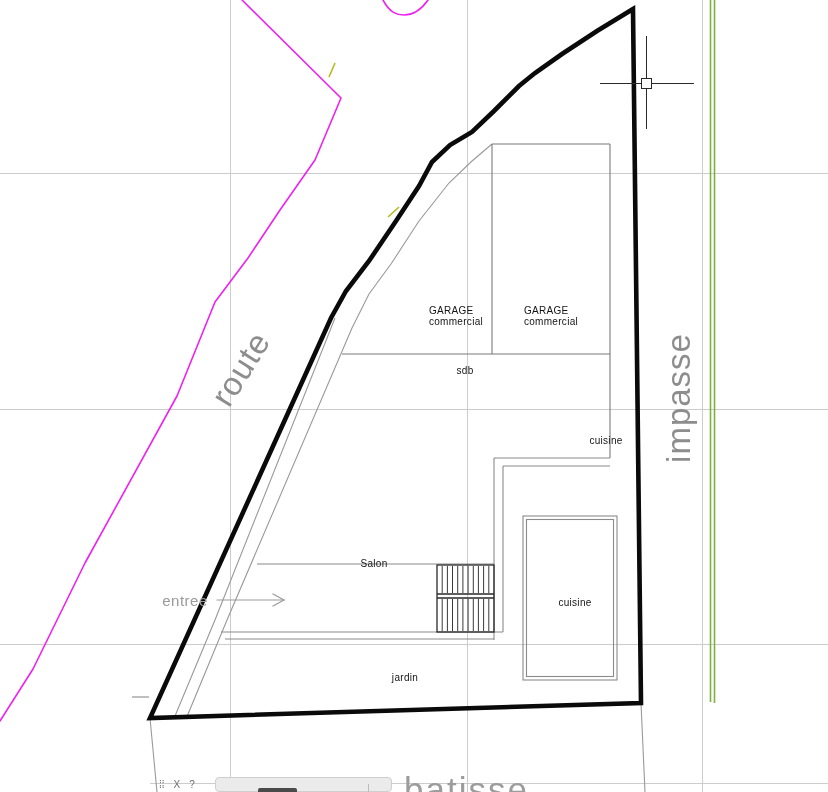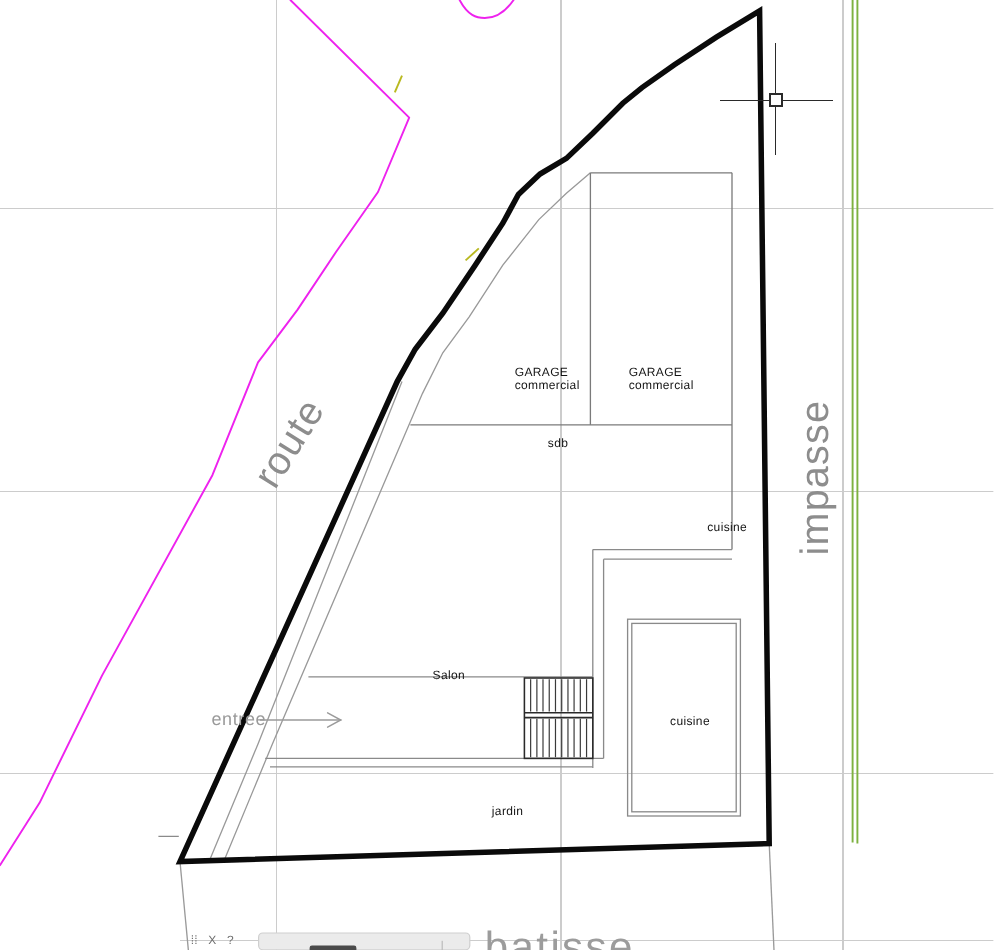--- a/index.html
+++ b/index.html
@@ -157,22 +157,22 @@
     <div>commercial</div>
   </div>
   <div class="lbl" style="left:551px;top:316px">
     <div>GARAGE</div>
     <div>commercial</div>
   </div>
   <div class="lbl" style="left:465px;top:370px">sdb</div>
   <div class="lbl" style="left:606px;top:440px">cuisine</div>
   <div class="lbl" style="left:374px;top:563px">Salon</div>
   <div class="lbl" style="left:575px;top:602px">cuisine</div>
-  <div class="lbl" style="left:423px;top:677px">jardin</div>
-  <div class="entree-lbl" style="left:199px;top:600px">entree</div>
+  <div class="lbl" style="left:405px;top:677px">jardin</div>
+  <div class="entree-lbl" style="left:185px;top:600px">entree</div>
 
   <div class="street center" style="left:241px;top:369px;--rot:-58deg">route</div>
   <div class="street center" style="left:679px;top:398px;--rot:-90deg">impasse</div>
   <div id="batisse-lbl" class="street">batisse</div>
 
   <div id="bar-glyphs">
     <span class="g">⁞⁞</span>
     <span class="g">X</span>
     <span class="g">?</span>
   </div>

